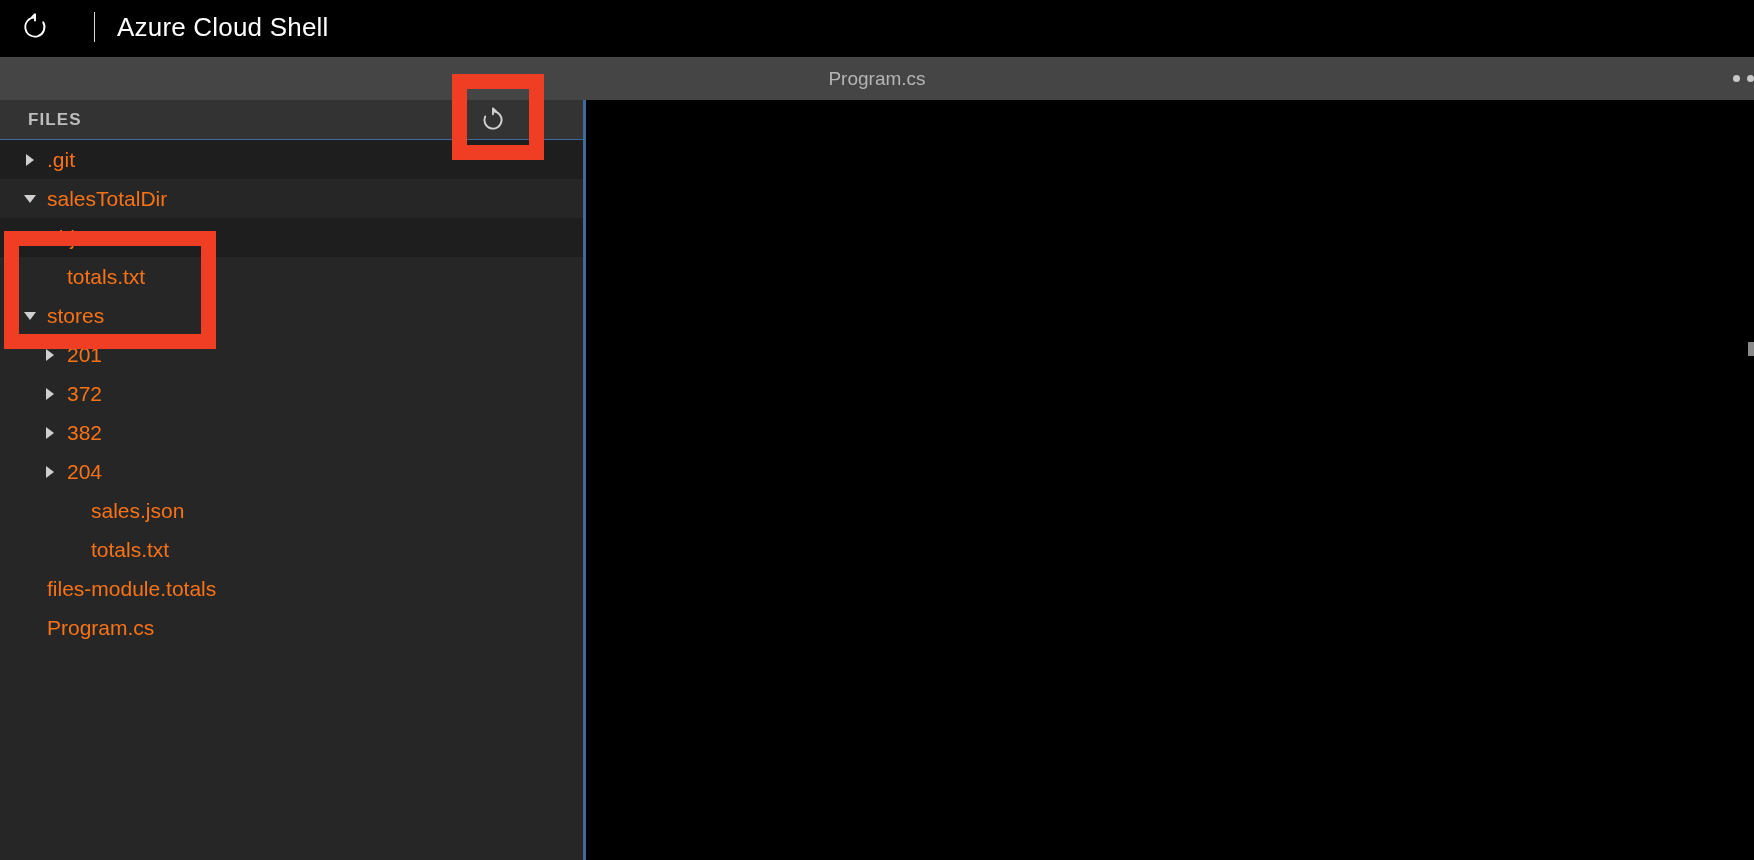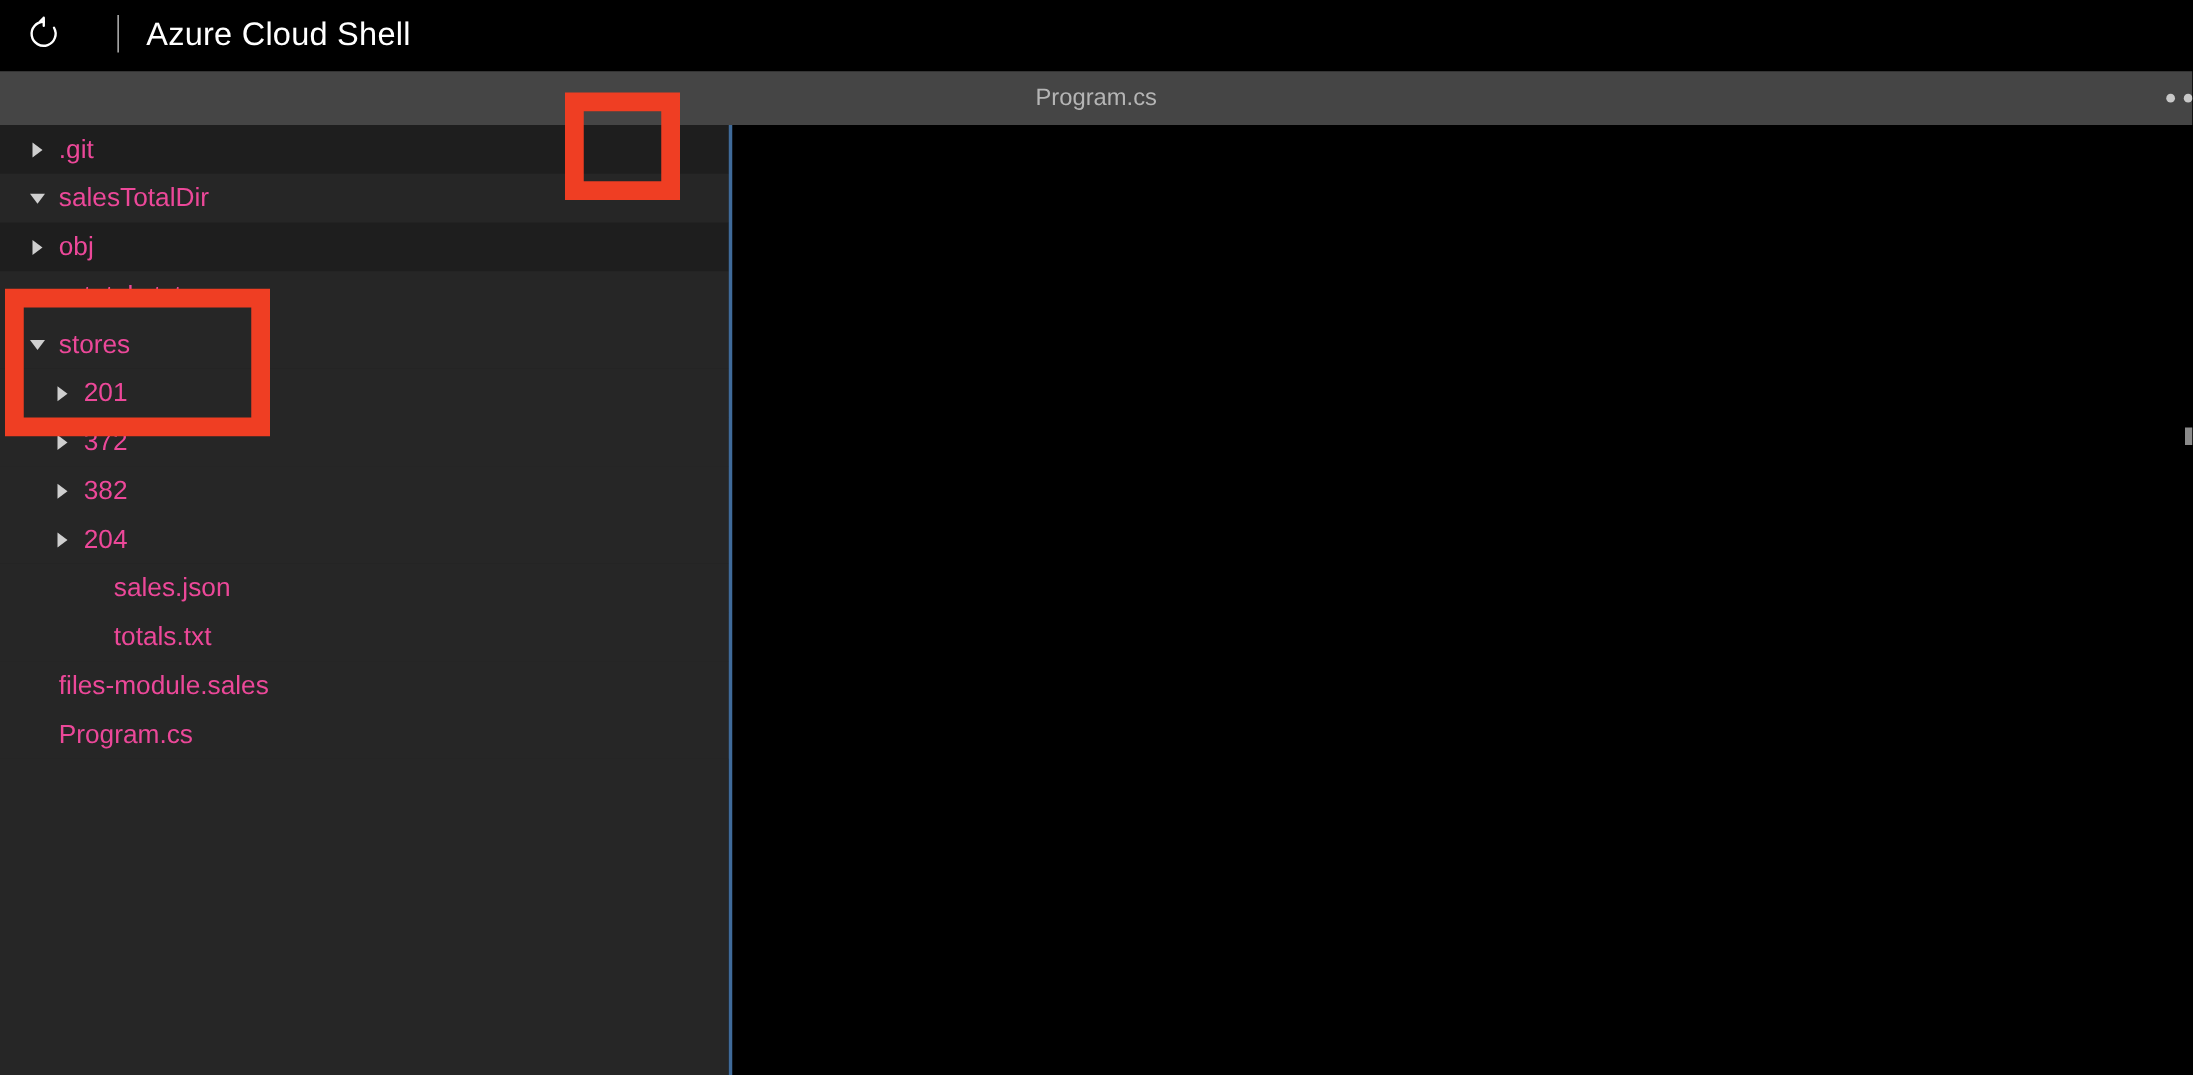--- a/index.html
+++ b/index.html
@@ -127,21 +127,21 @@
   
   .tree {
     position: relative;
     width: 583px;
   }
   .tree-row {
     position: relative;
     height: 39px;
     display: flex;
     align-items: center;
-    color: #ec4899;
+    color: #f97316;
     font-size: 21px;
     white-space: nowrap;
     background: #262626;
   }
   .tree-row.alt   { background: #1e1e1e; }
   .tree-row.hover { background: #2d2d2d; }
 
   .twisty {
     width: 14px;
     height: 14px;
@@ -234,20 +234,29 @@
   <div class="tabstrip">
     <div class="tab-title">Program.cs</div>
     <div class="tab-ellipsis">
       <i></i>
         <i></i>
     </div>
   </div>
 
   <div class="sidebar">
 
+    <div class="files-header">
+      <span class="files-label">FILES</span>
+      <span class="refresh-button">
+        <svg width="28" height="28" viewBox="0 0 28 28">
+          <path d="M14 5.4 A 8.6 8.6 0 1 1 6.2 10.4" fill="none" stroke="#d2d2d2" stroke-width="1.9" stroke-linecap="round"></path>
+          <path d="M14 2.4 L14 8.2 M14 2.4 L17.0 5.2" fill="none" stroke="#d2d2d2" stroke-width="1.9" stroke-linecap="round" stroke-linejoin="round"></path>
+        </svg>
+      </span>
+    </div>
 
     <div class="tree" id="file-tree">
         <div class="tree-row lvl1 alt">
           <span class="twisty collapsed"></span>
           <span class="node-label">.git</span>
         </div>
         <div class="tree-row lvl1">
           <span class="twisty expanded"></span>
           <span class="node-label">salesTotalDir</span>
         </div>
@@ -282,21 +291,21 @@
         <div class="tree-row lvl3">
           <span class="twisty none"></span>
           <span class="node-label">sales.json</span>
         </div>
         <div class="tree-row lvl3">
           <span class="twisty none"></span>
           <span class="node-label">totals.txt</span>
         </div>
         <div class="tree-row lvl1">
           <span class="twisty none"></span>
-          <span class="node-label">files-module.sales</span>
+          <span class="node-label">files-module.totals</span>
         </div>
         <div class="tree-row lvl1">
           <span class="twisty none"></span>
           <span class="node-label">Program.cs</span>
         </div>
       </div>
   </div>
 
   <div class="splitter"></div>
 

